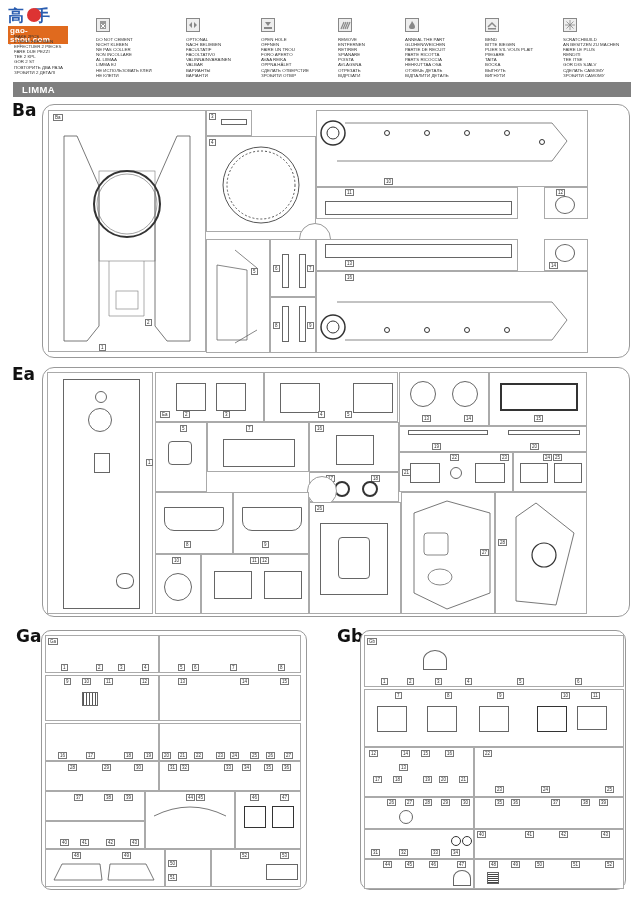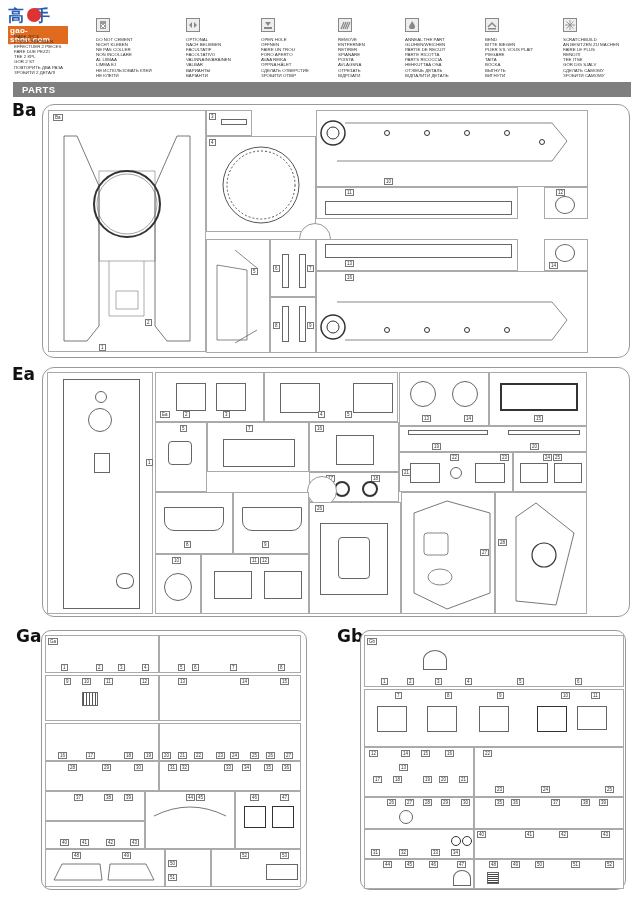--- a/index.html
+++ b/index.html
@@ -154,21 +154,21 @@
     <div>FAIRE LE PLUS</div>
     <div>RENDITI</div>
     <div>TEE ITSE</div>
     <div>GÖR DIG SJÄLV</div>
     <div>СДЕЛАТЬ САМОМУ</div>
     <div>ЗРОБИТИ САМОМУ</div>
   </div>
 </div>
 
 <div class="banner">
-  <span>PARTS</span>
+  <span>LIMMA</span>
 </div>
 
 <div class="sprue-label" style="left:12px;top:100px;">Ba</div>
 <div class="frame" style="left:42px;top:104px;width:586px;height:252px;">
 
   <div class="cell" style="left:5px;top:5px;width:156px;height:240px;">
     <svg class="ov" width="156" height="240">
       <path d="M15 25 L28 25 L50 75 L50 215 L38 230 L15 230 Z" fill="none" stroke="#555" stroke-width="0.8"></path>
       <path d="M141 25 L128 25 L106 75 L106 215 L118 230 L141 230 Z" fill="none" stroke="#555" stroke-width="0.8"></path>
       <rect x="50" y="60" width="56" height="90" fill="none" stroke="#777" stroke-width="0.6"></rect>

